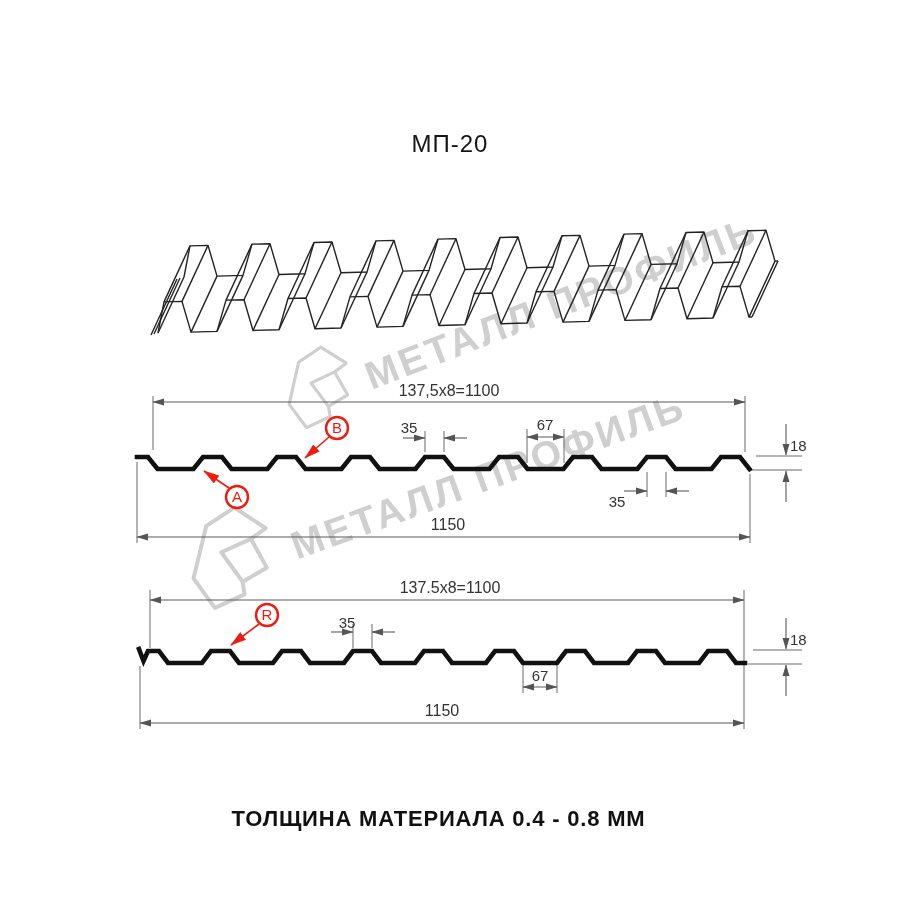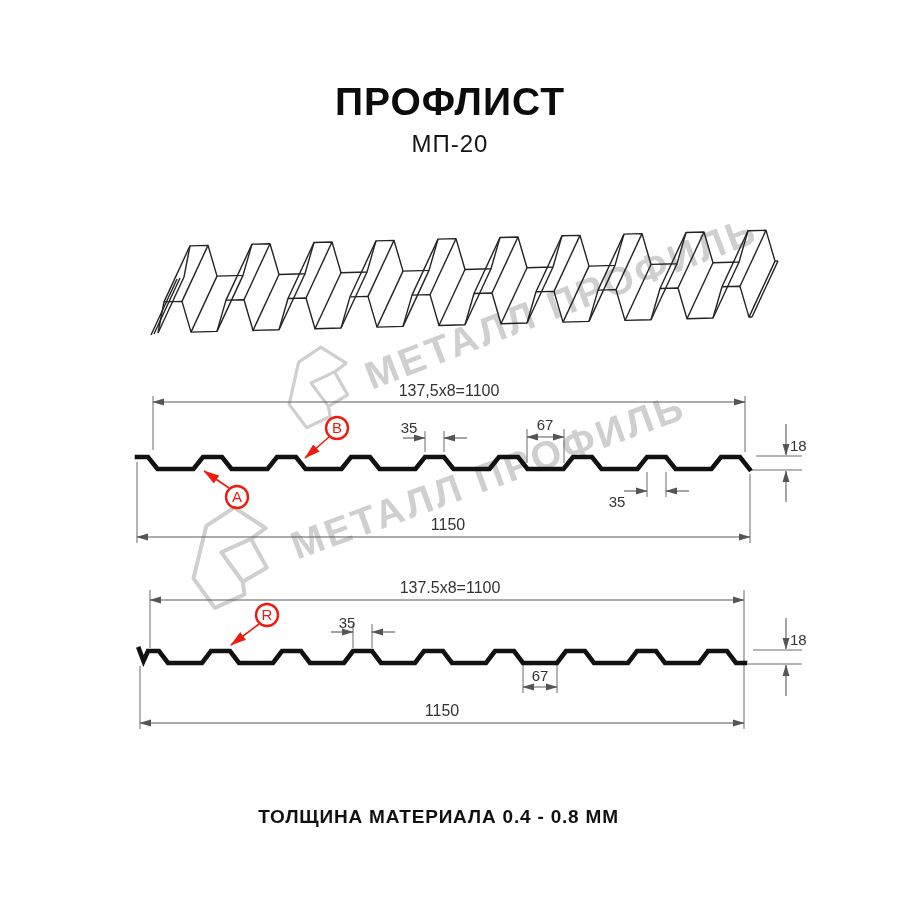--- a/index.html
+++ b/index.html
@@ -3,40 +3,39 @@
 <meta charset="utf-8">
 <style>
   html,body{margin:0;padding:0;background:#fff;}
   .page{position:relative;width:900px;height:900px;background:#fff;overflow:hidden;
         font-family:"Liberation Sans", sans-serif;}
   .title{position:absolute;left:0;top:80px;width:900px;text-align:center;
          font-size:39px;font-weight:800;letter-spacing:1px;color:#0c0c0c;}
   .subtitle{position:absolute;left:0;top:130px;width:900px;text-align:center;
          font-size:24px;font-weight:400;letter-spacing:1px;color:#151515;}
   .footer{position:absolute;left:0;top:806px;width:877px;text-align:center;
-         font-size:19px;font-weight:600;letter-spacing:0.8px;color:#111;}
+         font-size:22px;font-weight:600;letter-spacing:0.8px;color:#111;}
   svg{position:absolute;left:0;top:0;}
   .wm-text{font-size:39px;font-weight:700;letter-spacing:3px;fill:var(--wm);}
   .wm-logo{fill:none;stroke:var(--wm);stroke-width:3.2;stroke-linejoin:round;}
   .prof{fill:none;stroke:var(--line);stroke-width:4.6;stroke-linejoin:miter;stroke-linecap:square;}
   .iso{fill:none;stroke:#232323;stroke-width:1.4;stroke-linejoin:round;}
   .dim{stroke:#5a5a5a;stroke-width:1.1;fill:none;}
   .ext{stroke:#6a6a6a;stroke-width:1;fill:none;}
   .dimtxt{font-size:15px;fill:#333;}
   .dimtxt-big{font-size:16px;fill:#333;}
   .red{stroke:var(--red);fill:none;stroke-width:2.4;}
   .redln{stroke:var(--red);stroke-width:1.6;fill:none;}
   .redtxt{font-size:15px;fill:var(--red);font-weight:400;}
 </style>
 </head>
 <body>
 
 <div class="page">
 
-  <div class="title">ПРОФЛИСТ</div>
   <div class="subtitle">МП-20</div>
 
   <svg width="900" height="900" viewBox="0 0 900 900">
     <defs>
       <marker id="md" viewBox="0 0 10 6" refX="9.5" refY="3" markerWidth="11" markerHeight="6.6" orient="auto-start-reverse">
         <path d="M0,0 L10,3 L0,6 Z" fill="#555"></path>
       </marker>
       <marker id="mr" viewBox="0 0 10 6" refX="9.5" refY="3" markerWidth="10" markerHeight="6" orient="auto-start-reverse">
         <path d="M0,0 L10,3 L0,6 Z" fill="#ee1c10"></path>
       </marker>

